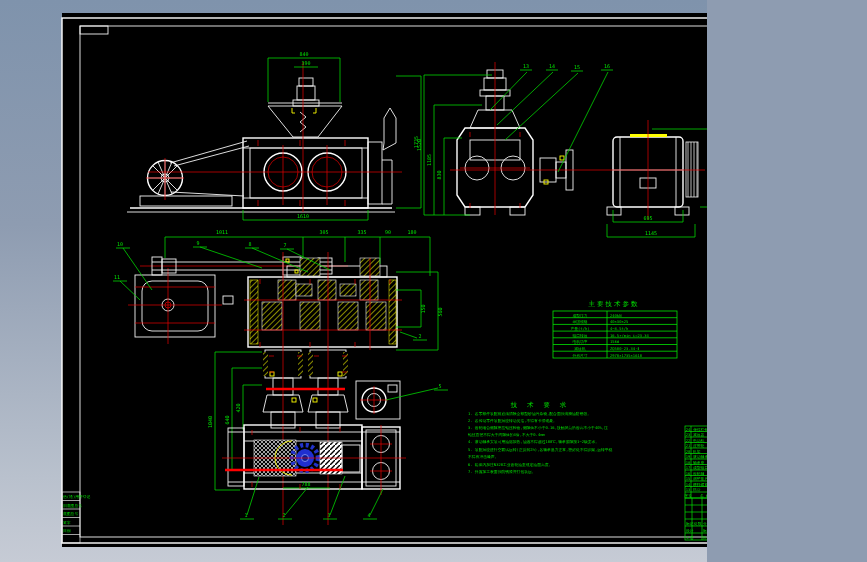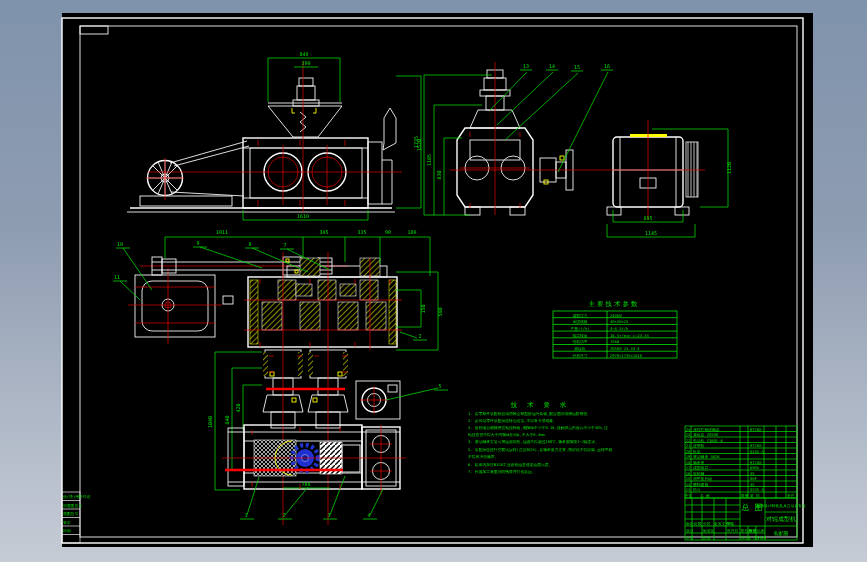--- a/index.html
+++ b/index.html
@@ -1,16 +1,16 @@
 <!DOCTYPE html>
 <html><head>
 <meta charset="utf-8">
 <style>
   html,body{margin:0;padding:0;background:#8e9cb1;}
-  .stage{position:relative;width:867px;height:562px;overflow:hidden;
+  .stage{position:relative;width:707px;height:562px;overflow:hidden;
          background:linear-gradient(180deg,#7f93ac 0%,#8e9cb1 40%,#b9c1cd 85%,#c6cbd5 100%);
          font-family:"DejaVu Sans Mono",monospace;}
   .canvas{position:absolute;left:62px;top:13px;width:751px;height:534px;background:#000;}
   svg{position:absolute;left:0;top:0;}
   text{fill:#00e400;font-family:"DejaVu Sans Mono",monospace;}
   .w{stroke:#f4f4f4;fill:none;stroke-width:0.9;}
   .w2{stroke:#ffffff;fill:none;stroke-width:1.4;}
   .g{stroke:#00d400;fill:none;stroke-width:0.8;}
   .r{stroke:#e80000;fill:none;stroke-width:0.7;}
   .rb{stroke:#ff0000;fill:none;stroke-width:2.4;}

